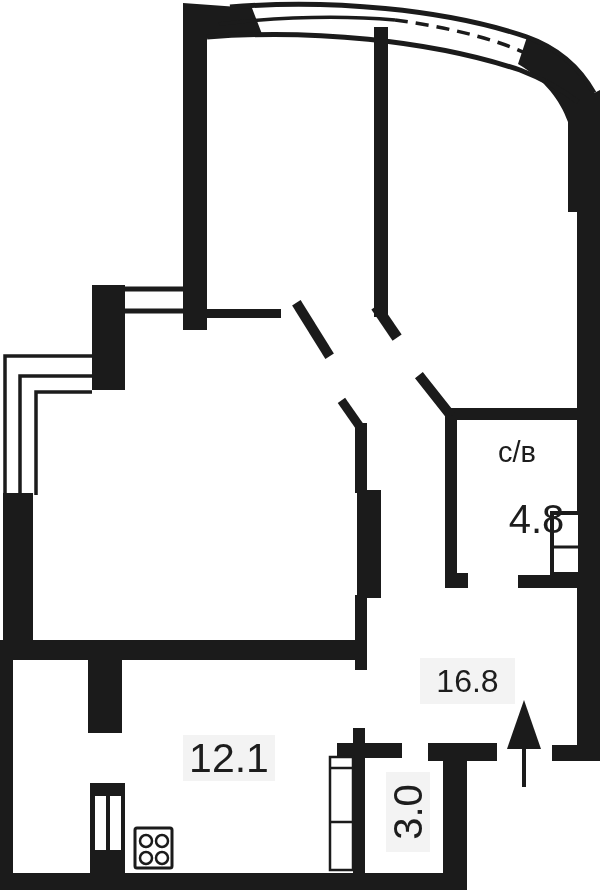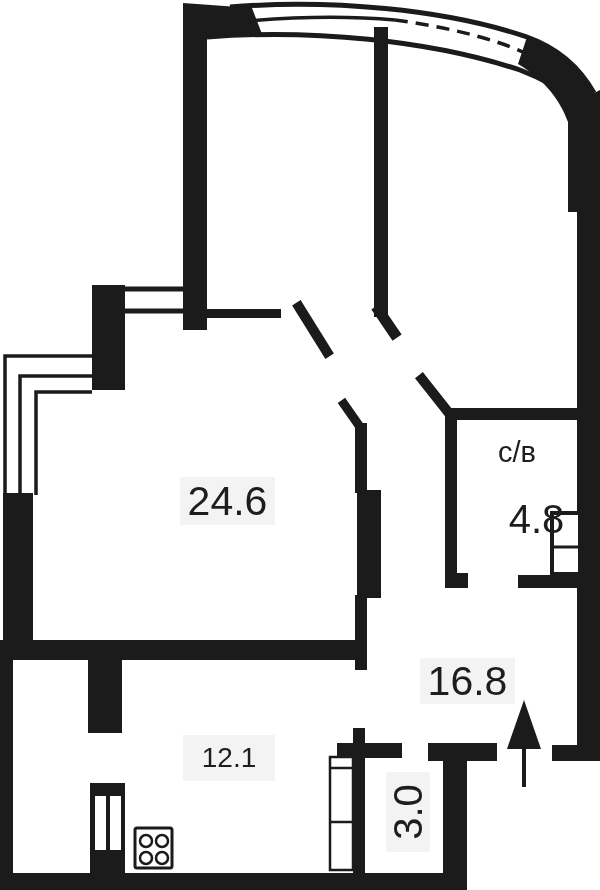--- a/index.html
+++ b/index.html
@@ -10,22 +10,22 @@
   }
   html,body{margin:0;padding:0;background:var(--bg);}
   body{width:600px;height:890px;overflow:hidden;}
   .plan{position:relative;width:600px;height:890px;background:var(--bg);
         font-family:"Liberation Sans", sans-serif;}
   .plan svg{position:absolute;left:0;top:0;}
   .label{position:absolute;display:flex;align-items:center;justify-content:center;
          color:var(--text);line-height:1;white-space:nowrap;}
   .label.boxed{background:var(--label-bg);}
   .lbl-living  {left:180px;top:477px;width:95px;height:48px;font-size:41px;}
-  .lbl-kitchen {left:183px;top:735px;width:92px;height:46px;font-size:28px;}
-  .lbl-hallway {left:420px;top:658px;width:95px;height:46px;font-size:41px;}
+  .lbl-kitchen {left:183px;top:735px;width:92px;height:46px;font-size:41px;}
+  .lbl-hallway {left:420px;top:658px;width:95px;height:46px;font-size:32px;}
   .lbl-bathname{left:488px;top:435px;width:58px;height:34px;font-size:29px;}
   .lbl-batharea{left:489px;top:497px;width:63px;height:43px;font-size:40px;margin-left:16px;}
   .lbl-storage {left:368px;top:790px;width:80px;height:44px;font-size:40px;
                 transform:rotate(-90deg);}
 </style>
 </head>
 <body>
 
 <div class="plan">
 
@@ -112,20 +112,19 @@
       <line x1="330" y1="768" x2="353" y2="768"></line>
       <line x1="330" y1="822" x2="353" y2="822"></line>
     </g>
 
     <g>
       <line x1="524" y1="712" x2="524" y2="787" stroke="var(--wall)" stroke-width="4"></line>
       <polygon points="524,700 507,749 541,749" fill="var(--wall)"></polygon>
     </g>
   </svg>
 
-  <div class="label boxed lbl-living">24.6</div>
   <div class="label boxed lbl-kitchen">12.1</div>
   <div class="label boxed lbl-hallway">16.8</div>
   <div class="label lbl-bathname">с/в</div>
   <div class="label lbl-batharea">4.8</div>
   <div class="label boxed lbl-storage">3.0</div>
 
 </div>
 
 </body></html>

